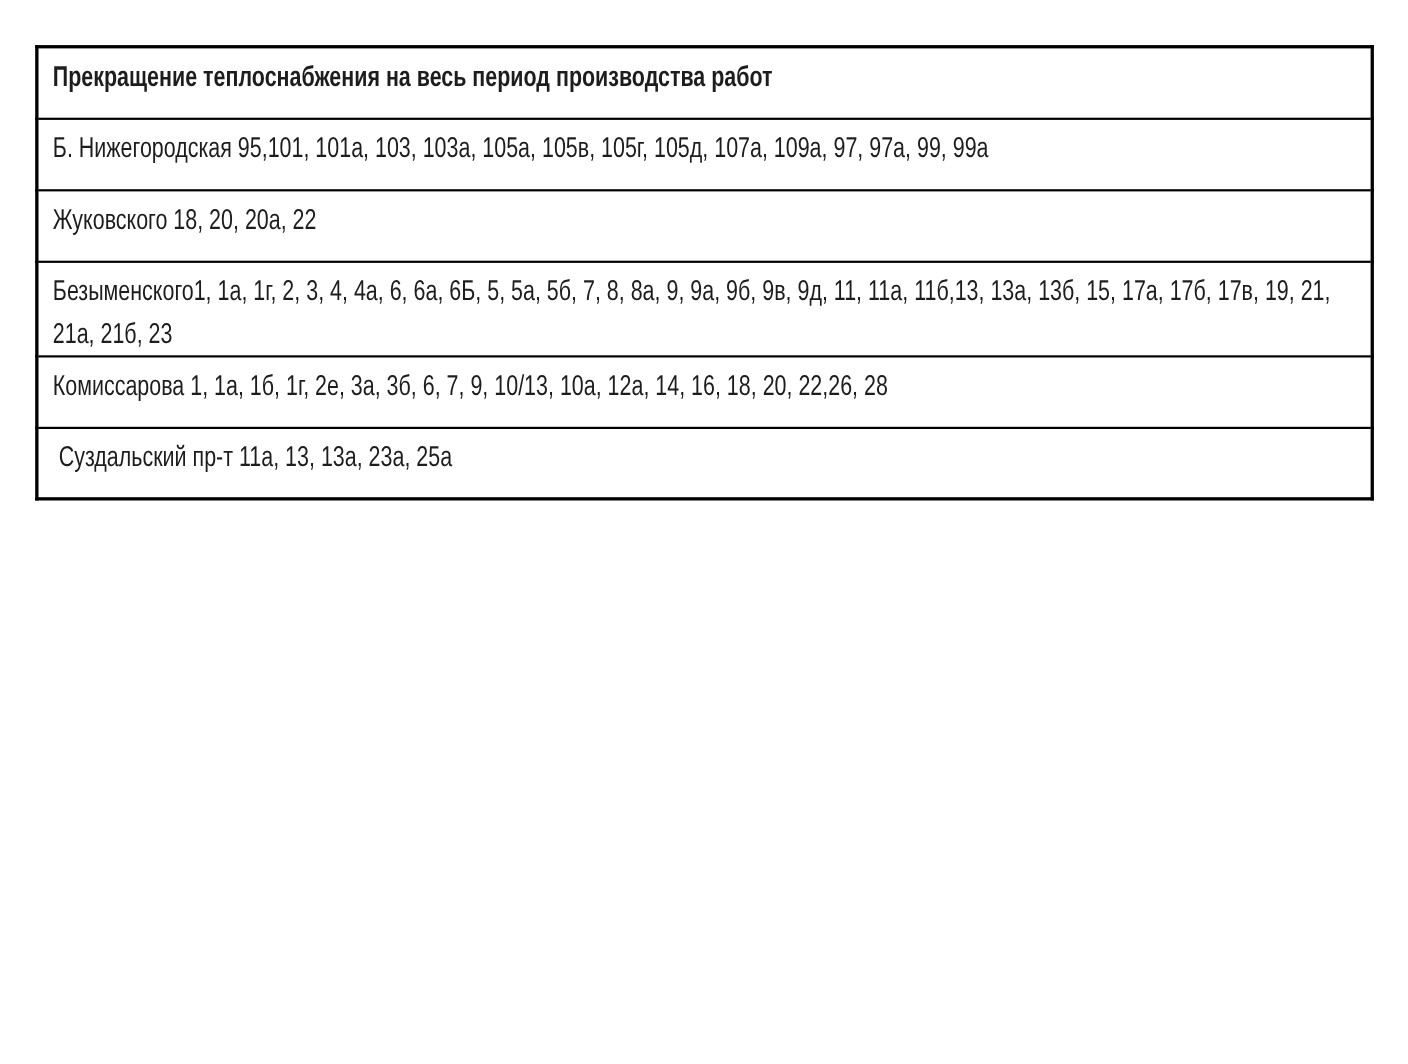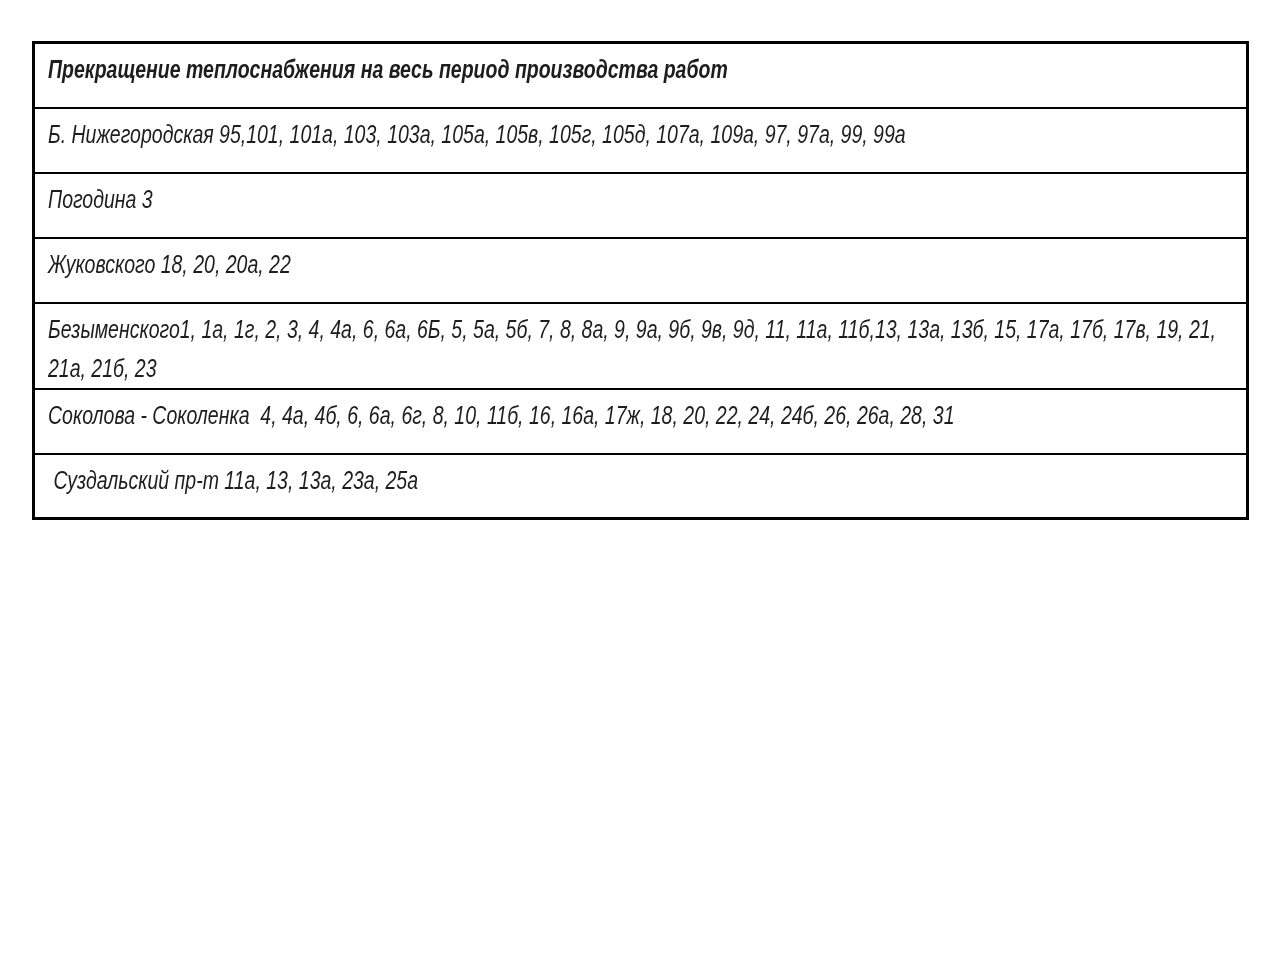--- a/index.html
+++ b/index.html
@@ -14,21 +14,20 @@
   .table-wrap {
     position: absolute;
     left: 32px;
     top: 41px;
   }
   table.outage-table {
     border-collapse: collapse;
     table-layout: fixed;
     width: 1217px;
     border: 3px solid #000000;
-    font-style: italic;
   }
   table.outage-table td {
     border: 2px solid #000000;
     vertical-align: top;
     padding: 6px 0 0 13px;
   }
   tr.row-single  { height: 65px;  }
   tr.row-double  { height: 80px; }
   .cell-text {
     display: inline-block;
@@ -55,36 +54,31 @@
           <span class="cell-text">Прекращение теплоснабжения на весь период производства работ</span>
         </td>
       </tr>
       <tr class="row-single">
         <td>
           <span class="cell-text">Б. Нижегородская 95,101, 101а, 103, 103а, 105а, 105в, 105г, 105д, 107а, 109а, 97, 97а, 99, 99а</span>
         </td>
       </tr>
       <tr class="row-single">
         <td>
-          <span class="cell-text">Погодина 3</span>
-        </td>
-      </tr>
-      <tr class="row-single">
-        <td>
           <span class="cell-text">Жуковского 18, 20, 20а, 22</span>
         </td>
       </tr>
       <tr class="row-double">
         <td>
           <span class="cell-text">Безыменского1, 1а, 1г, 2, 3, 4, 4а, 6, 6а, 6Б, 5, 5а, 5б, 7, 8, 8а, 9, 9а, 9б, 9в, 9д, 11, 11а, 11б,13, 13а, 13б, 15, 17а, 17б, 17в, 19, 21, 21а, 21б, 23</span>
         </td>
       </tr>
       <tr class="row-single">
         <td>
-          <span class="cell-text">Соколова - Соколенка  4, 4а, 4б, 6, 6а, 6г, 8, 10, 11б, 16, 16а, 17ж, 18, 20, 22, 24, 24б, 26, 26а, 28, 31</span>
+          <span class="cell-text">Комиссарова 1, 1а, 1б, 1г, 2е, 3а, 3б, 6, 7, 9, 10/13, 10а, 12а, 14, 16, 18, 20, 22,26, 28</span>
         </td>
       </tr>
       <tr class="row-single">
         <td>
           <span class="cell-text"> Суздальский пр-т 11а, 13, 13а, 23а, 25а</span>
         </td>
       </tr>
     </tbody>
   </table>
 </div>

